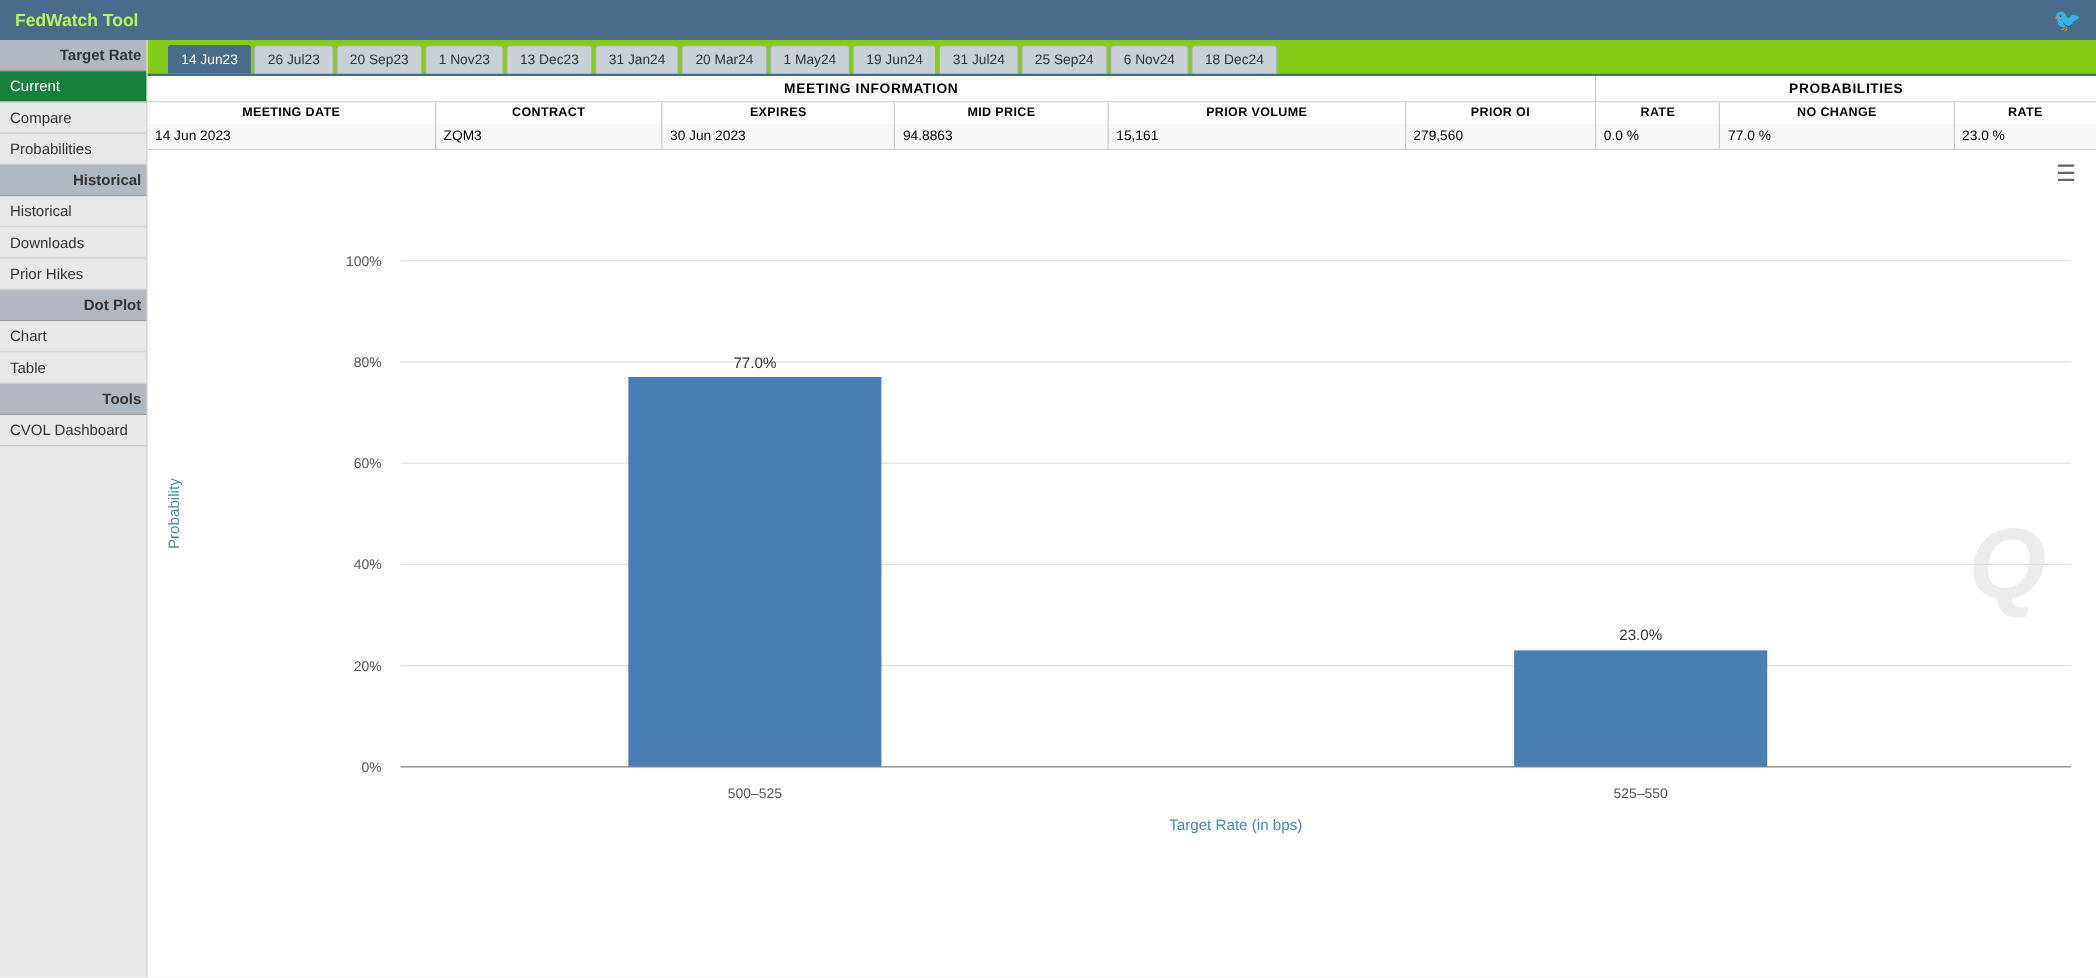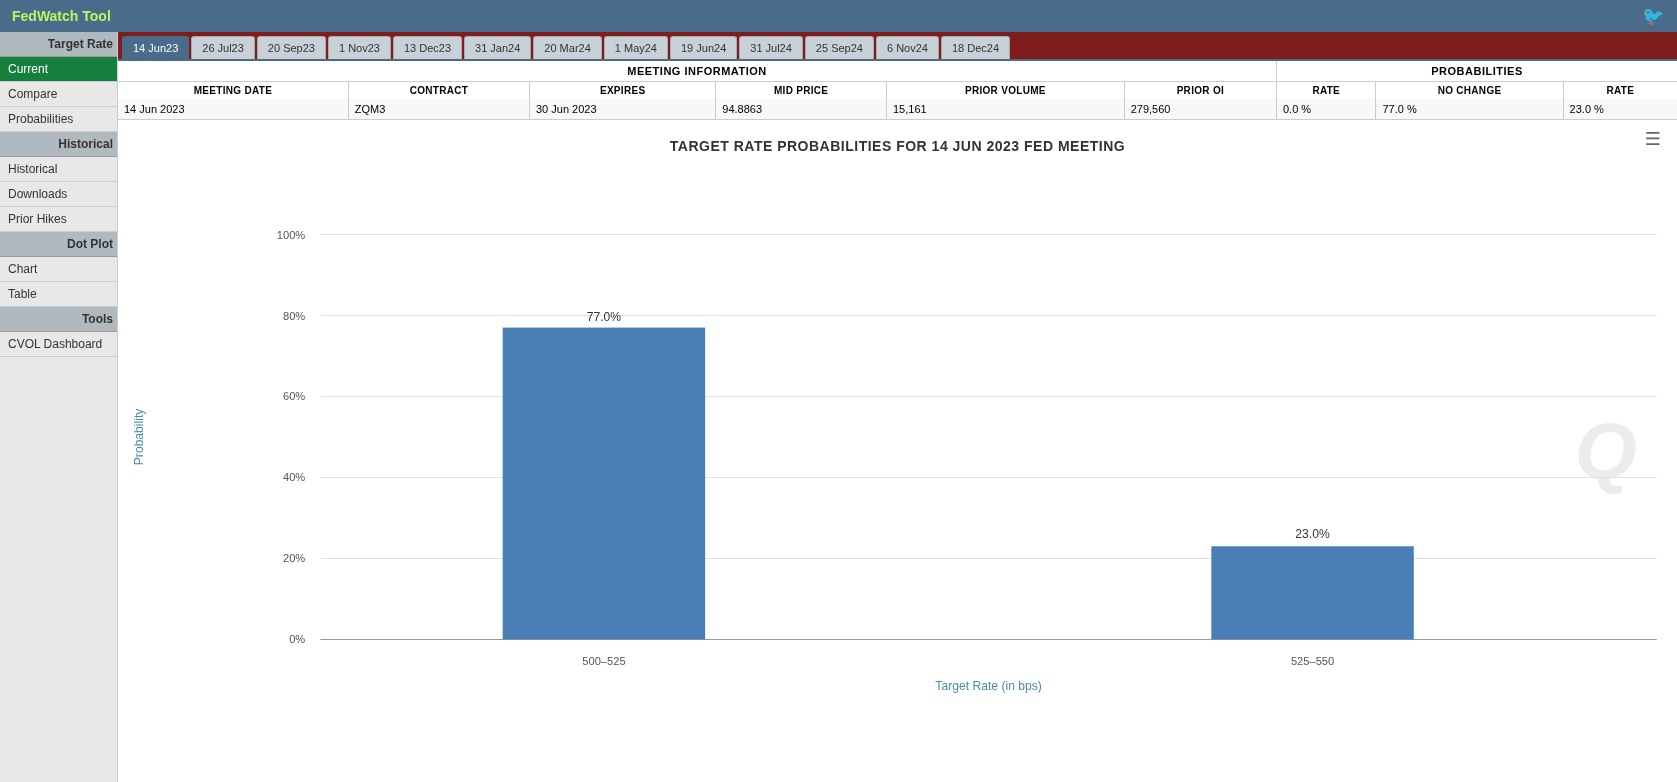--- a/index.html
+++ b/index.html
@@ -63,22 +63,22 @@
       flex: 1;
       display: flex;
       flex-direction: column;
       overflow: hidden;
     }
 
     
     #tab-bar {
       display: flex;
       align-items: center;
-      background: #7f1d1d;
-      padding: 4px 4px 0 4px;
+      background: #84cc16;
+      padding: 4px 4px 0 16px;
       border-bottom: 2px solid #4a6b8a;
       flex-wrap: nowrap;
       overflow: hidden;
     }
 
     .tab {
       padding: 5px 10px;
       font-size: 11px;
       background: #c8d0d8;
       color: #333;
@@ -322,21 +322,20 @@
                 <td>0.0 %</td>
                 <td>77.0 %</td>
                 <td style="border-right:none;">23.0 %</td>
               </tr>
             </tbody>
           </table>
         </div>
       </div>
 
       <div id="chart-area">
-        <div id="chart-title">TARGET RATE PROBABILITIES FOR 14 JUN 2023 FED MEETING</div>
         <div id="menu-icon">☰</div>
         <div id="watermark">Q</div>
         <div id="chart-container">
           <svg id="bar-chart" viewBox="0 0 1540 470" preserveAspectRatio="xMidYMid meet">
 
             <line class="grid-line" x1="200" y1="30" x2="1520" y2="30"></line>
             <line class="grid-line" x1="200" y1="110" x2="1520" y2="110"></line>
             <line class="grid-line" x1="200" y1="190" x2="1520" y2="190"></line>
             <line class="grid-line" x1="200" y1="270" x2="1520" y2="270"></line>
             <line class="grid-line" x1="200" y1="350" x2="1520" y2="350"></line>

